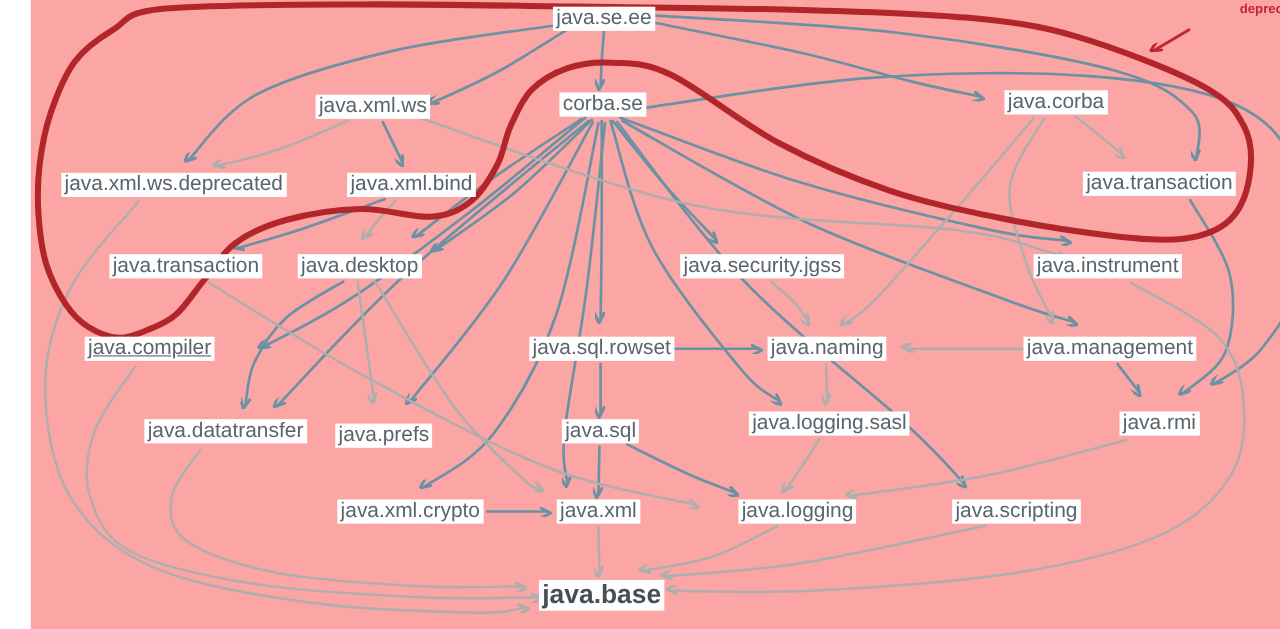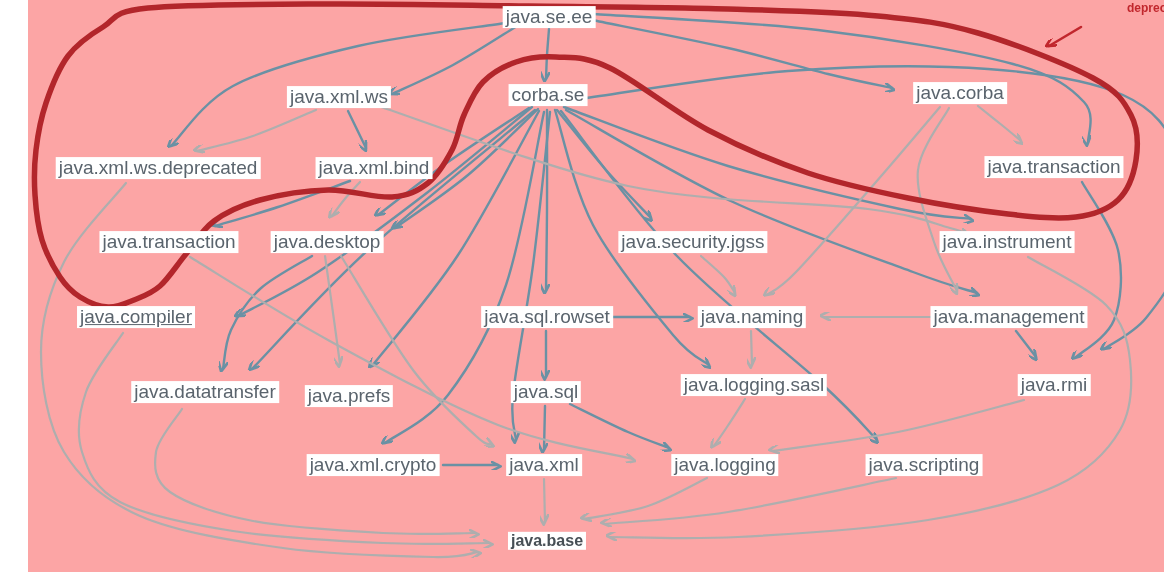--- a/index.html
+++ b/index.html
@@ -15,21 +15,21 @@
   .node{
     position:absolute;
     transform:translate(-50%,-50%);
     font-size:19px;
     color:#5a646d;
     background:#ffffff;
     padding:0 3px;
     white-space:nowrap;
     line-height:1.15;
   }
-  .node.bold{font-weight:bold;color:#474f55;font-size:16px;}
+  .node.bold{font-weight:bold;color:#474f55;font-size:24px;}
   .edge{fill:none;stroke-linecap:round;}
   .edge-teal{stroke:#6a91a4;stroke-width:2.4px;}
   .edge-gray{stroke:#aeaeae;stroke-width:2.2px;}
   #deprecated-loop{fill:none;stroke:#b2262b;stroke-width:5.5px;stroke-linejoin:round;stroke-linecap:round;}
   #deprecated-pointer{fill:none;stroke:#c1272d;stroke-width:2.6px;stroke-linecap:round;}
   #deprecated-label{
     position:absolute;
     transform:translate(-100%,0);
     font-size:12px;
     font-weight:bold;

